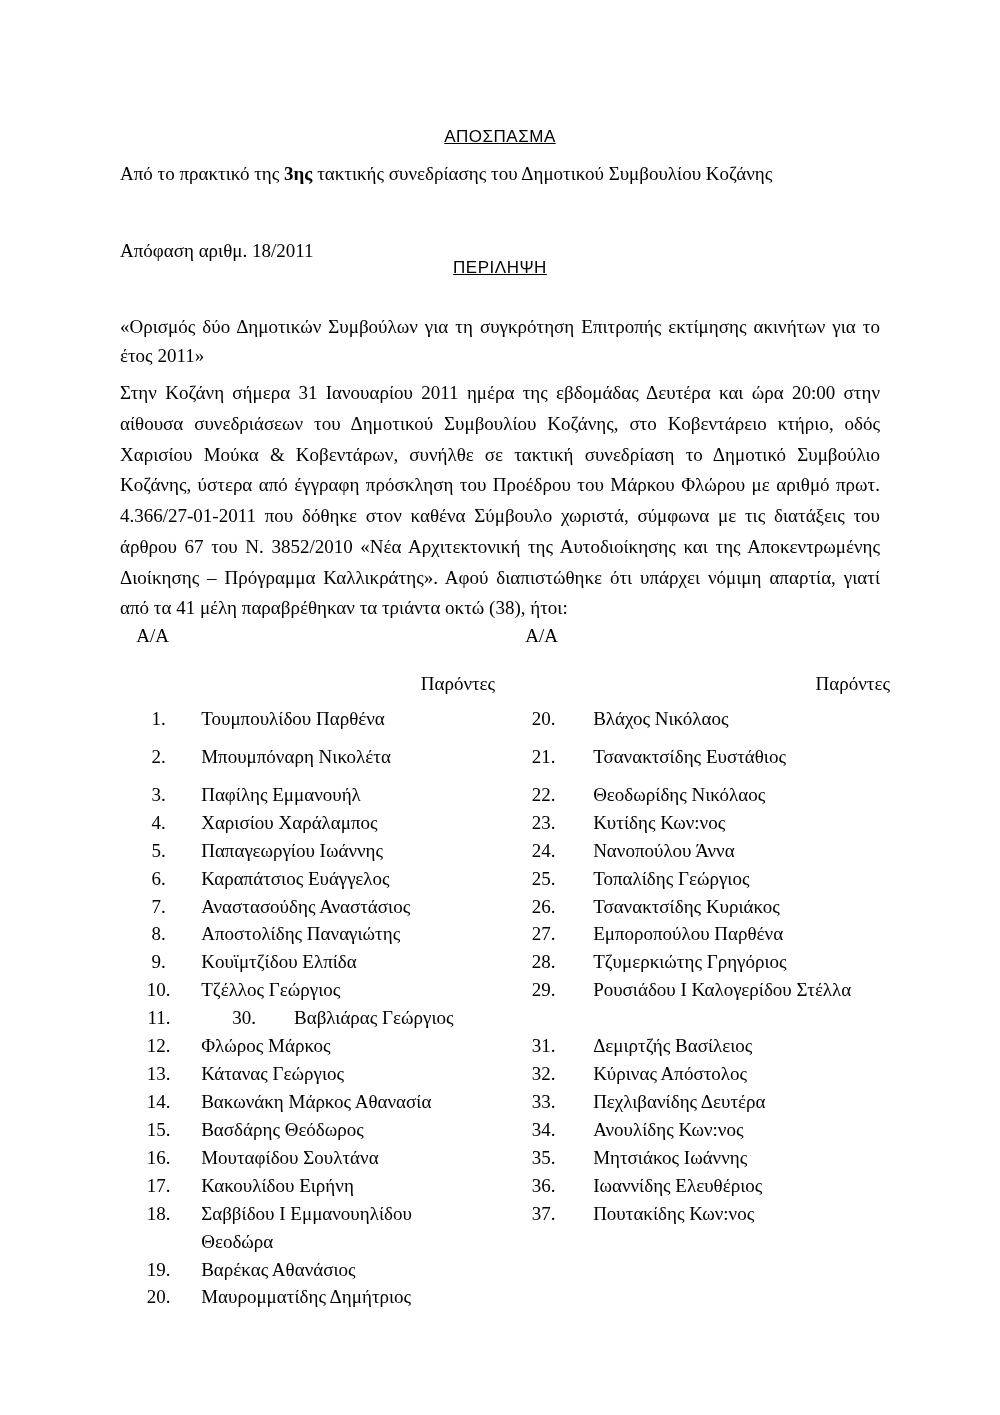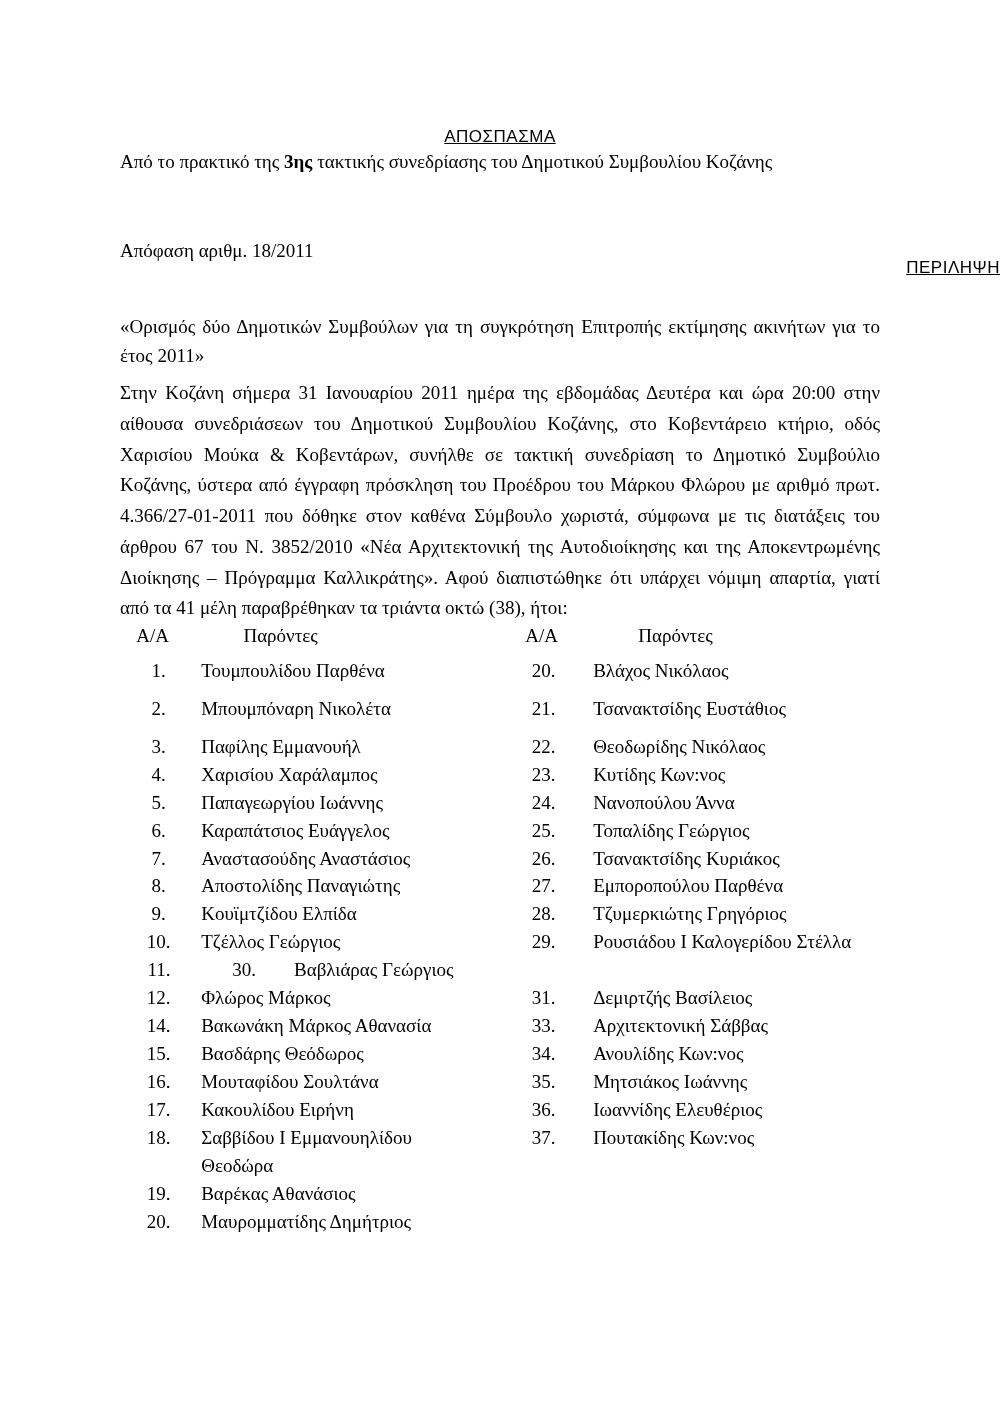--- a/index.html
+++ b/index.html
@@ -36,35 +36,35 @@
   }
   .block {
     position: absolute;
     left: 120px;
     width: 760px;
     font-size: 19px;
     line-height: 1.5;
     text-align: justify;
   }
   .excerpt {
-    top: 148px;
+    top: 160px;
   }
   .excerpt .bold {
     font-weight: bold;
   }
   .decision-no {
     top: 238px;
     line-height: 1.4;
   }
   .subject-title {
     position: absolute;
     top: 258px;
     left: 0;
     width: 1000px;
-    text-align: right;
+    text-align: center;
     font-size: 17px;
     text-decoration: underline;
     letter-spacing: 0.5px;
     font-family: "Liberation Sans", sans-serif;
   }
   .subject-body {
     top: 312px;
     line-height: 1.55;
   }
   .preamble {
@@ -92,22 +92,23 @@
     width: 300px;
   }
   .att-head .c-aa2, .att-row .c-aa2 {
     width: 92px;
     text-align: center;
   }
   .att-head .c-name2, .att-row .c-name2 {
     width: 300px;
   }
   .att-head .c-name, .att-head .c-name2 {
-    text-align: left;
+    text-align: right;
     padding-left: 50px;
+    margin-top: 48px;
   }
   .att-row {
     display: flex;
     line-height: 1.47;
   }
   .att-row.spaced {
     margin-bottom: 10px;
   }
   .att-row .c-name, .att-row .c-name2 {
     padding-left: 4px;
@@ -208,24 +209,30 @@
           <div class="c-aa2">30.</div>
           <div class="c-name2 wrap2">Βαβλιάρας Γεώργιος</div>
         </div>
         <div class="att-row">
           <div class="c-aa">12.</div>
           <div class="c-name wrap2">Φλώρος Μάρκος</div>
           <div class="c-aa2">31.</div>
           <div class="c-name2 wrap2">Δεμιρτζής Βασίλειος</div>
         </div>
         <div class="att-row">
+          <div class="c-aa">13.</div>
+          <div class="c-name wrap2">Κάτανας Γεώργιος</div>
+          <div class="c-aa2">32.</div>
+          <div class="c-name2 wrap2">Κύρινας Απόστολος</div>
+        </div>
+        <div class="att-row">
           <div class="c-aa">14.</div>
           <div class="c-name wrap2">Βακωνάκη Μάρκος Αθανασία</div>
           <div class="c-aa2">33.</div>
-          <div class="c-name2 wrap2">Αρχιτεκτονική Σάββας</div>
+          <div class="c-name2 wrap2">Πεχλιβανίδης Δευτέρα</div>
         </div>
         <div class="att-row">
           <div class="c-aa">15.</div>
           <div class="c-name wrap2">Βασδάρης Θεόδωρος</div>
           <div class="c-aa2">34.</div>
           <div class="c-name2 wrap2">Ανουλίδης Κων:νος</div>
         </div>
         <div class="att-row">
           <div class="c-aa">16.</div>
           <div class="c-name wrap2">Μουταφίδου Σουλτάνα</div>

